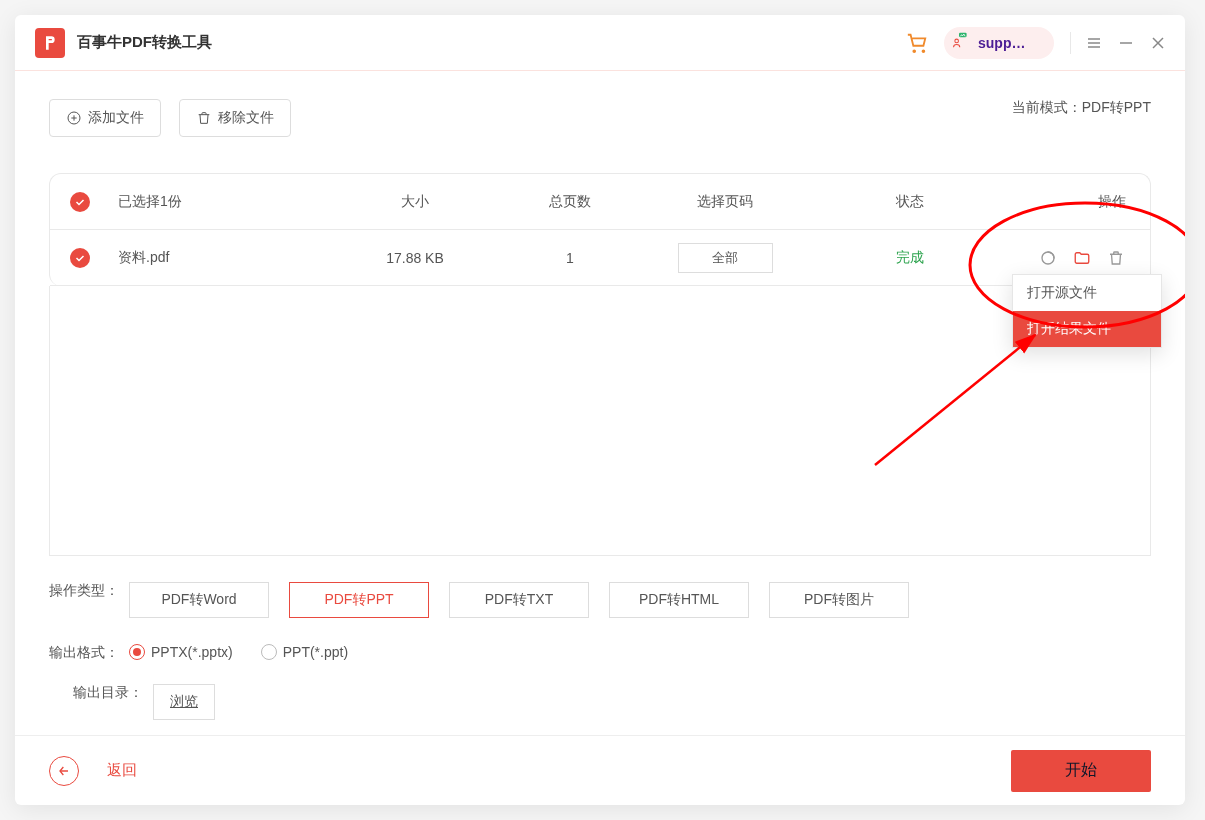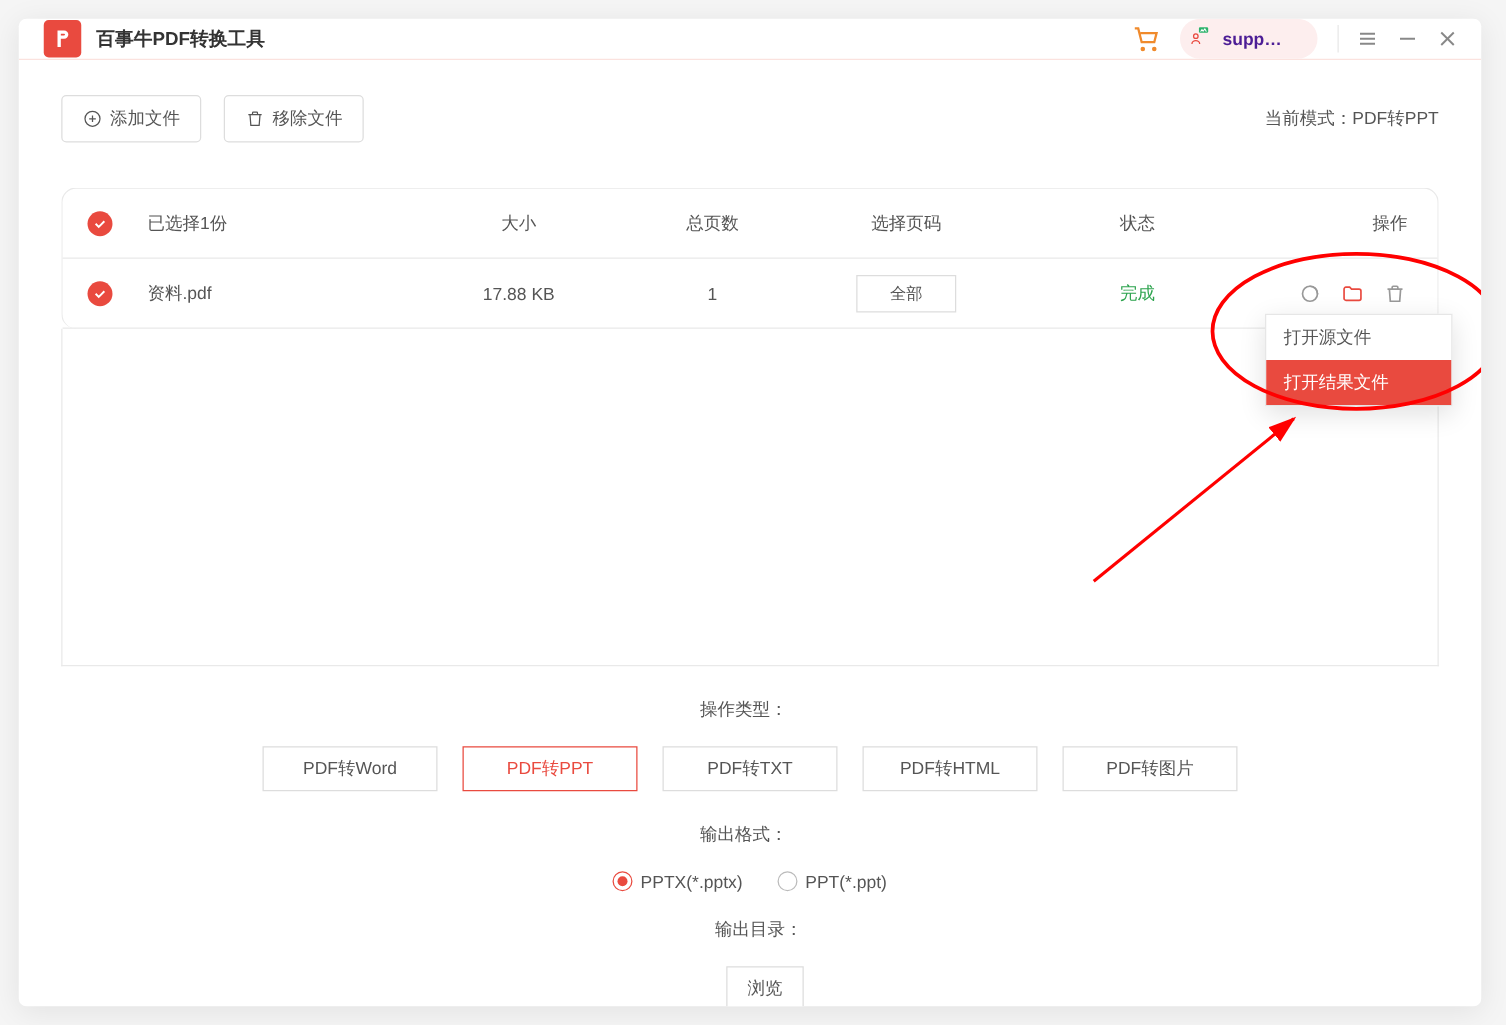--- a/index.html
+++ b/index.html
@@ -15,57 +15,57 @@
   .cart-icon { width:26px; height:26px; display:flex; align-items:center; justify-content:center; margin-right:14px; color:#f08a2c; cursor:pointer;}
   .user-pill { background:#fdeeee; border-radius:16px; height:32px; padding:0 16px 0 8px; display:flex; align-items:center; gap:6px; cursor:pointer; min-width:110px;}
   .user-avatar { width:20px; height:20px; display:flex; align-items:center; justify-content:center;}
   .user-name { color:#4c1d95; font-size:14px; font-weight:600; }
   .title-sep { width:1px; height:22px; background:#e8e8e8; margin:0 16px;}
   .win-btns { display:flex; gap:18px; align-items:center;}
   .win-btn { width:14px; height:14px; display:flex; align-items:center; justify-content:center; color:#888; cursor:pointer;}
 
   
   .content { flex:1; display:flex; flex-direction:column; padding: 0 34px; position:relative;}
-  .toolbar-row { display:flex; align-items:center; margin-top:28px; gap:18px;}
+  .toolbar-row { display:flex; margin-top:28px; gap:18px;}
   .btn-outline { height:38px; padding:0 16px; border:1px solid #ddd; background:#fff; border-radius:4px; display:flex; align-items:center; gap:6px; font-size:14px; color:#555; cursor:pointer;}
   .mode-label { margin-left:auto; font-size:14px; color:#555;}
 
   
   .table { margin-top:36px; border:1px solid #e9e9e9; border-bottom:none; border-radius:12px;}
   .thead, .trow { display:grid; grid-template-columns: 60px 220px 170px 140px 170px 200px 1fr; align-items:center; height:56px; border-bottom:1px solid #e9e9e9; }
   .thead { font-size:14px; color:#333; font-weight:400;}
   .th, .td { padding:0 8px; font-size:14px; color:#555; display:flex; align-items:center;}
   .th-center, .td-center { justify-content:center; text-align:center;}
   .th-right, .td-right { justify-content:flex-end; text-align:right; padding-right:24px;}
   .check-circle { width:20px; height:20px; border-radius:50%; background:#e94a3f; display:flex; align-items:center; justify-content:center; margin:0 auto; cursor:pointer;}
   .check-circle svg{ width:12px; height:12px;}
-  .page-select-btn { height:30px; width:80px; border:1px solid #ddd; background:#fff; font-size:13px; color:#555; cursor:pointer; margin:0 auto;}
+  .page-select-btn { height:30px; width:95px; border:1px solid #ddd; background:#fff; font-size:13px; color:#555; cursor:pointer; margin:0 auto;}
   .status-done { color:#2ea44f; }
   .row-actions { display:flex; gap:14px; justify-content:flex-end; padding-right:24px; position:relative;}
   .row-action-icon { width:20px; height:20px; display:flex; align-items:center; justify-content:center; cursor:pointer; color:#999;}
   .row-action-icon.folder { color:#e94a3f;}
   .table-body-space { height:270px; border:1px solid #e9e9e9; border-top:none;}
 
   
   .action-menu { position:absolute; top:4px; right:-12px; width:150px; background:#fff; border:1px solid #e6e6e6; box-shadow:0 6px 20px rgba(0,0,0,.12); z-index:30;}
   .action-menu-item { height:36px; display:flex; align-items:center; padding:0 14px; font-size:14px; color:#555; cursor:pointer;}
   .action-menu-item:hover, .action-menu-item.active { background:#e94a3f; color:#fff;}
 
   
-  .option-row { display:flex; align-items:center; margin-top:26px; gap:20px;flex-direction:column;}
+  .option-row { display:flex; align-items:flex-start; margin-top:26px; }
   .option-label { font-size:14px; color:#555; width:80px;}
   .op-types { display:flex; gap:20px;}
   .op-type { width:140px; height:36px; border:1px solid #ddd; background:#fff; display:flex; align-items:center; justify-content:center; font-size:14px; color:#555; cursor:pointer;}
   .op-type.active { border-color:#e94a3f; color:#e94a3f;}
   .radio { display:flex; align-items:center; gap:6px; cursor:pointer; font-size:14px; color:#555;}
   .radio-dot { width:16px; height:16px; border:1.5px solid #bbb; border-radius:50%; display:flex; align-items:center; justify-content:center;}
   .radio.active .radio-dot { border-color:#e94a3f;}
   .radio.active .radio-dot::after { content:""; width:8px; height:8px; border-radius:50%; background:#e94a3f;}
   .dir-input { height:36px; border:1px solid #ddd; padding:0 12px; font-size:14px; width:400px; color:#555;}
-  .browse-btn { height:36px; padding:0 16px; border:1px solid #ddd; background:#fff; font-size:14px; color:#555; cursor:pointer;}
+  .browse-btn { height:36px; padding:0 16px; border:1px solid #ddd; background:#fff; font-size:14px; color:#555; cursor:pointer;text-decoration:underline;}
 
   
   .footer { height:70px; border-top:1px solid #eee; display:flex; align-items:center; padding:0 34px; margin-top:auto;}
   .back-btn { display:flex; align-items:center; gap:28px; color:#e94a3f; font-size:15px; cursor:pointer;}
   .back-circle { width:30px; height:30px; border:1.5px solid #e94a3f; border-radius:50%; display:flex; align-items:center; justify-content:center;}
   .start-btn { margin-left:auto; width:140px; height:42px; background:#e94a3f; color:#0f172a; font-size:16px; border:none; border-radius:2px; cursor:pointer;}
 
   
   .annotation { position:absolute; left:0; top:0; width:100%; height:100%; pointer-events:none; z-index:50;}
 </style>

